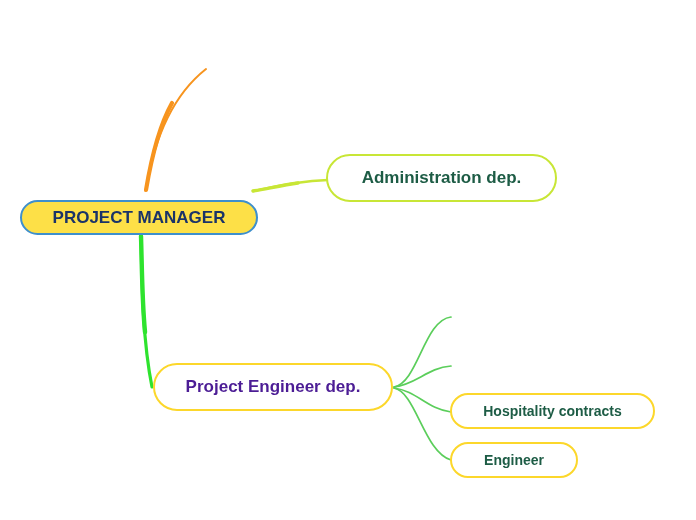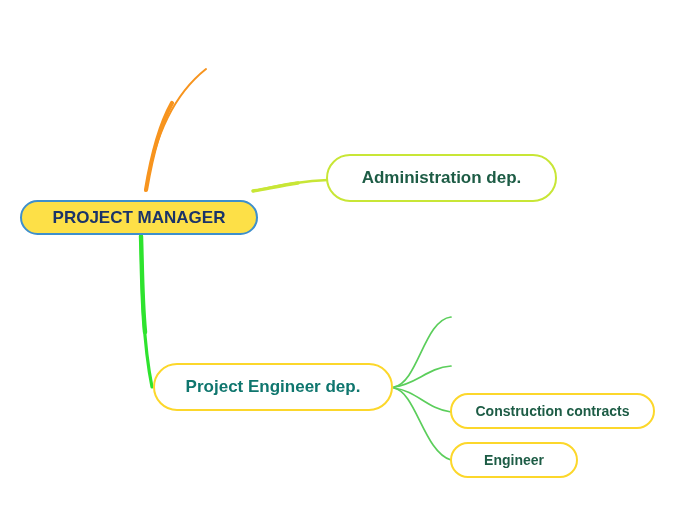--- a/index.html
+++ b/index.html
@@ -53,21 +53,21 @@
     left: 326px; top: 154px; width: 231px; height: 48px;
     border: 2.5px solid #c8e636;
     border-radius: 24px;
     color: #1d5c45;
     font-size: 17px;
   }
   .node-engineer {
     left: 153px; top: 363px; width: 240px; height: 48px;
     border: 2.5px solid #fcd72b;
     border-radius: 24px;
-    color: #0f766e;
+    color: #4c1d95;
     font-size: 17px;
   }
   
   .node-child {
     border: 2.3px solid #fcd72b;
     border-radius: 18px;
     color: #1d5c45;
     font-size: 14px;
     height: 36px;
   }
@@ -107,20 +107,20 @@
     <span>Administration dep.</span>
   </div>
 
   <div class="node node-engineer">
     <span>Project Engineer dep.</span>
   </div>
 
 
 
   <div class="node node-child node-hospitality">
-    <span>Construction contracts</span>
+    <span>Hospitality contracts</span>
   </div>
 
   <div class="node node-child node-mechanics">
     <span>Engineer</span>
   </div>
 
 </div>
 
 </body></html>

